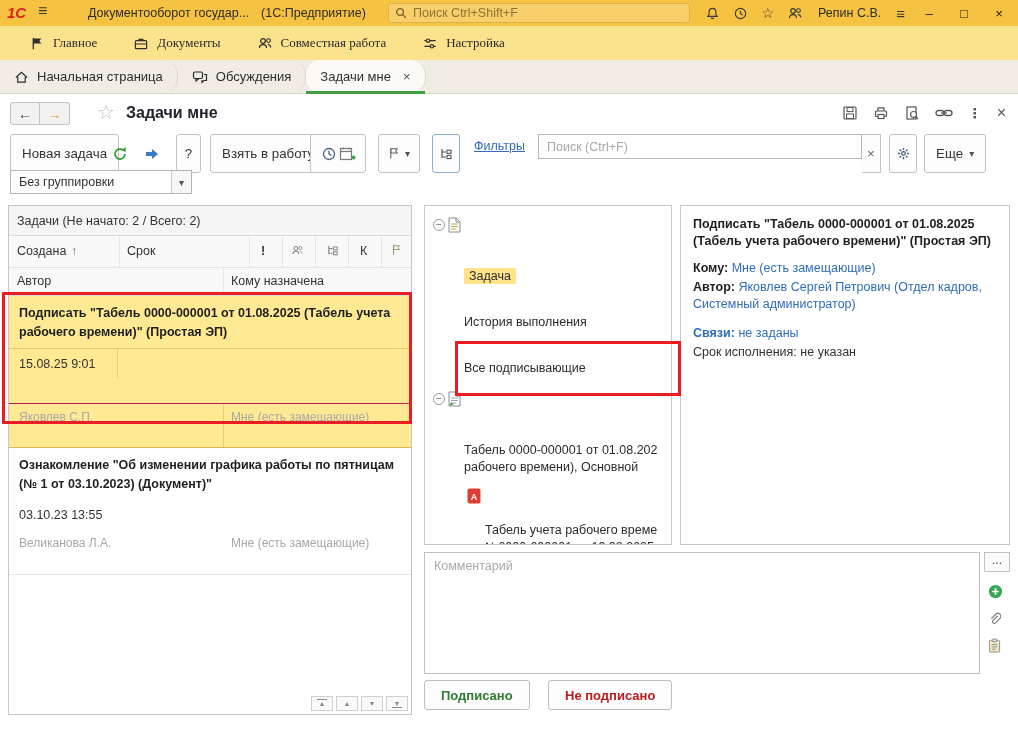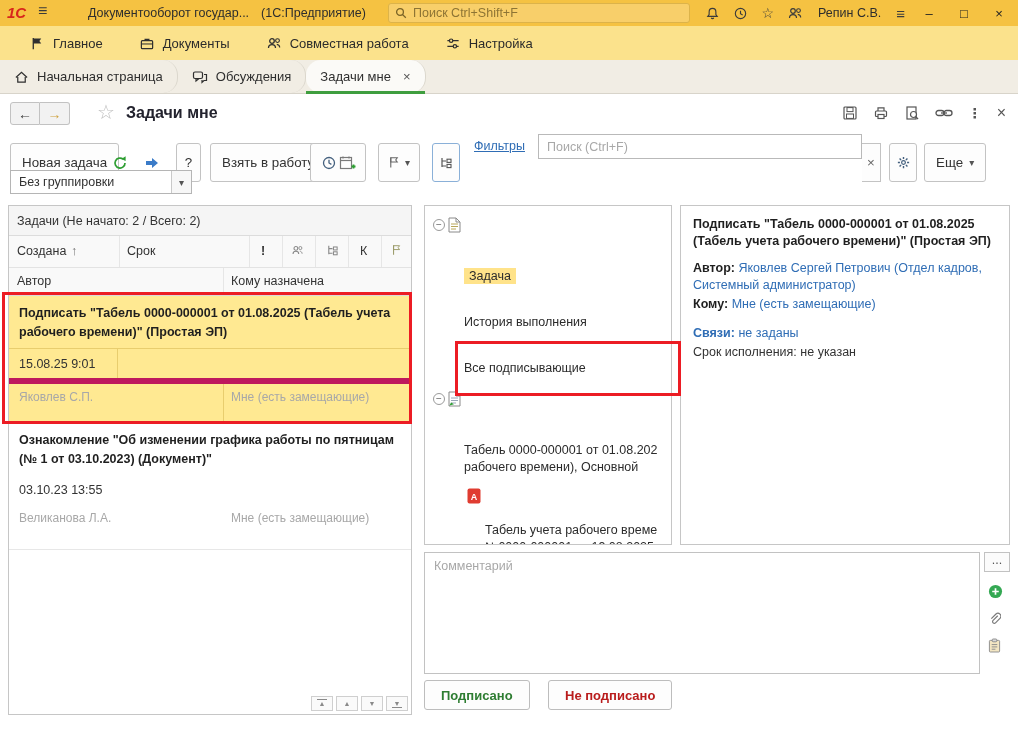--- a/index.html
+++ b/index.html
@@ -19,21 +19,21 @@
   .win-search input::placeholder { color:#8d7434; }
   .win-right { position:absolute; right:0; top:0; height:26px; display:flex; align-items:center; gap:13px; padding-right:8px; }
   .win-right .uicon { display:flex; align-items:center; }
   .win-user { color:#2d2d2d; margin:0 2px; white-space:nowrap; }
   .wc { width:22px; text-align:center; color:#222; font-size:13px; }
   .glyph-star { font-size:14px; color:#3b3b3b; }
   .glyph-menu { font-size:15px; color:#3b3b3b; }
 
   
   .navrow { position:absolute; left:0; top:26px; width:100%; height:34px; background:#fbe28c;
-            display:flex; align-items:center; padding-left:30px; gap:36px; }
+            display:flex; align-items:center; padding-left:30px; gap:36px;font-family:Liberation Serif, serif; }
   .nav-item { display:flex; align-items:center; gap:8px; font-size:13px; color:#2b2b2b; }
 
   
   .tabrow { position:absolute; left:0; top:60px; width:100%; height:34px; background:#f1ede4;
             border-bottom:1px solid #d8d4ca; display:flex; align-items:stretch; }
   .tab { display:flex; align-items:center; gap:8px; padding:0 14px; border-right:1px solid #dbd7cd;
          color:#2e2e2e; font-size:13px; position:relative; background:transparent;border-radius:15px; }
   .tab.active { background:#fbfaf7; }
   .tab.active::after { content:""; position:absolute; left:0; right:0; bottom:-1px; height:3px; background:#3f9e3f; }
   .tab-close { margin-left:4px; color:#555; font-size:13px; }
@@ -47,21 +47,21 @@
   .fav-star { position:absolute; left:97px; top:100px; font-size:20px; color:#c0c0c0; }
   .page-title { position:absolute; left:126px; top:104px; font-size:16px; font-weight:bold; color:#23232e; }
   .headicons { position:absolute; right:12px; top:104px; display:flex; gap:15px; align-items:center; color:#555; }
   .headicons .hi { display:flex; align-items:center; }
   .glyph-dots { font-size:14px; font-weight:bold; color:#555; }
   .glyph-close { font-size:16px; color:#555; }
 
   
   .toolbar { position:absolute; left:10px; top:134px; width:1000px; height:26px; }
   .btn { position:absolute; display:inline-flex; align-items:center; justify-content:center; height:39px;
-         border:1px solid #c3c3c3; border-radius:3px; background:#fdfdfd; padding:0 11px; color:#333; white-space:nowrap;margin-top:9px; }
+         border:1px solid #c3c3c3; border-radius:3px; background:#fdfdfd; padding:0 11px; color:#333; white-space:nowrap; }
   .ibtn { padding:0; }
   .noborder { border:none; background:transparent; }
   .tb-new { left:0; }
   .tb-refresh { left:96px; width:27px; }
   .tb-bluearrow { left:128px; width:27px; }
   .tb-help { left:166px; width:25px; }
   .tb-take { left:200px; }
   .tb-group2 { left:300px; width:56px; display:flex; gap:2px; }
   .tb-flag { left:368px; width:42px; gap:4px; }
   .tb-tree { left:422px; width:28px; border-color:#8ab0d8; }
@@ -95,21 +95,21 @@
   .excl { color:#c0392b; font-weight:bold; }
   .kcol { color:#333; }
 
   .trow { position:relative; border-bottom:1px solid #e7e7e7; background:#fff; }
   .trow .rtitle { font-weight:bold; color:#1f1f1f; padding:8px 10px 6px; line-height:19px; }
   .trow .rdate { height:30px; line-height:30px; padding:0 10px; color:#333; position:relative; }
   .trow .rmeta { height:44px; padding:6px 10px 0; color:#a8a8a8; font-size:12px; position:relative; }
   .trow .rmeta .massignee { position:absolute; left:222px; top:6px; }
   .trow.selected { background:#ffe992; border-bottom:1px solid #e0b84f; }
   .trow.selected .rdate { border-top:1px solid #e8cd6e; }
-  .trow.selected .rmeta { border-top:6px solid #be185d; }
+  .trow.selected .rmeta { border-top:1px solid #be185d;margin-top:25px; }
   .yline { position:absolute; top:0; bottom:0; width:1px; background:#e8cd6e; }
   .scrollers { position:absolute; right:3px; bottom:3px; display:flex; gap:3px; }
   .scr { width:22px; height:15px; border:1px solid #cfcfcf; background:#fafafa; color:#8a8a8a;
          font-size:7px; display:flex; align-items:center; justify-content:center; position:relative; }
   .scr.first::before { content:""; position:absolute; top:2px; left:5px; right:5px; height:1px; background:#8a8a8a; }
   .scr.last::after  { content:""; position:absolute; bottom:2px; left:5px; right:5px; height:1px; background:#8a8a8a; }
 
   
   .tree-panel { position:absolute; left:424px; top:205px; width:248px; height:340px;
                 border:1px solid #c6c6c6; background:#fff; padding-top:8px; overflow:hidden; }
@@ -490,26 +490,26 @@
             <text x="7" y="11.5" font-size="9" font-weight="bold" fill="#fff" text-anchor="middle">A</text>
           </svg></span>
       <span>Табель учета рабочего време
 №0000-000001 от 19.08.2025</span>
     </div>
   </div>
 
   <div class="detail-panel">
     <div class="d-title">Подписать "Табель 0000-000001 от 01.08.2025 (Табель учета рабочего времени)" (Простая ЭП)</div>
     <div class="d-line">
+      <span class="lbl">Кому:</span>
+      <span class="lnk">Мне (есть замещающие)</span>
+    </div>
+    <div class="d-line">
       <span class="lbl">Автор:</span>
       <span class="lnk">Яковлев Сергей Петрович (Отдел кадров, Системный администратор)</span>
-    </div>
-    <div class="d-line">
-      <span class="lbl">Кому:</span>
-      <span class="lnk">Мне (есть замещающие)</span>
     </div>
     <div class="d-line links-line">
       <span class="lbl">Связи:</span>
       <span class="lnk">не заданы</span>
     </div>
     <div class="d-line due-line">Срок исполнения: не указан</div>
   </div>
 
   <div class="comment">
     <textarea placeholder="Комментарий" style=""></textarea>

